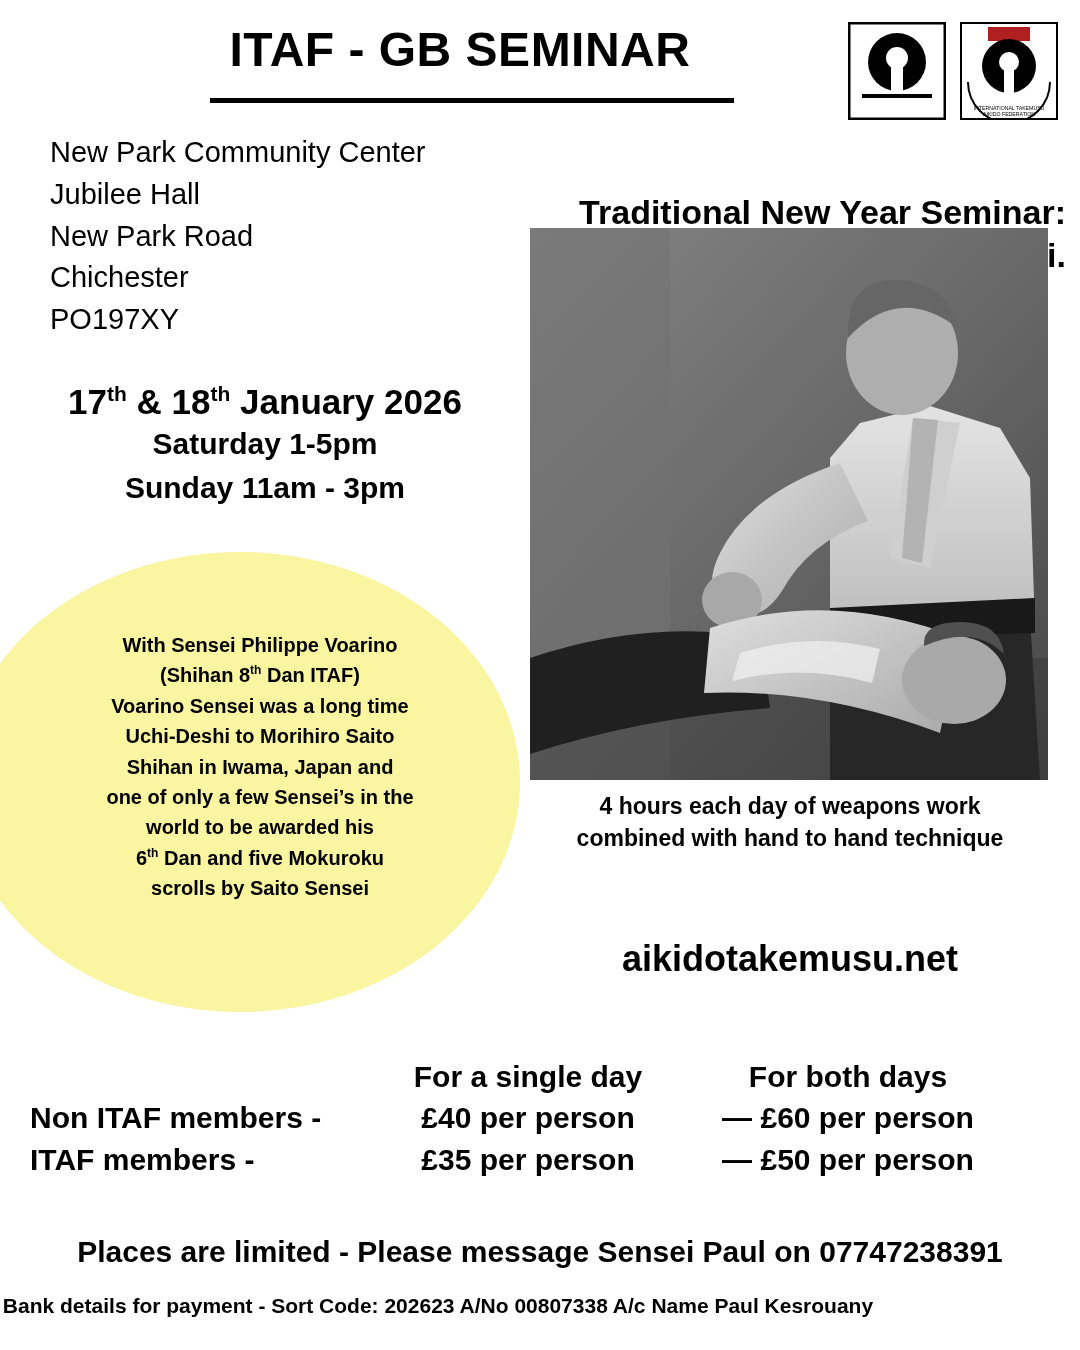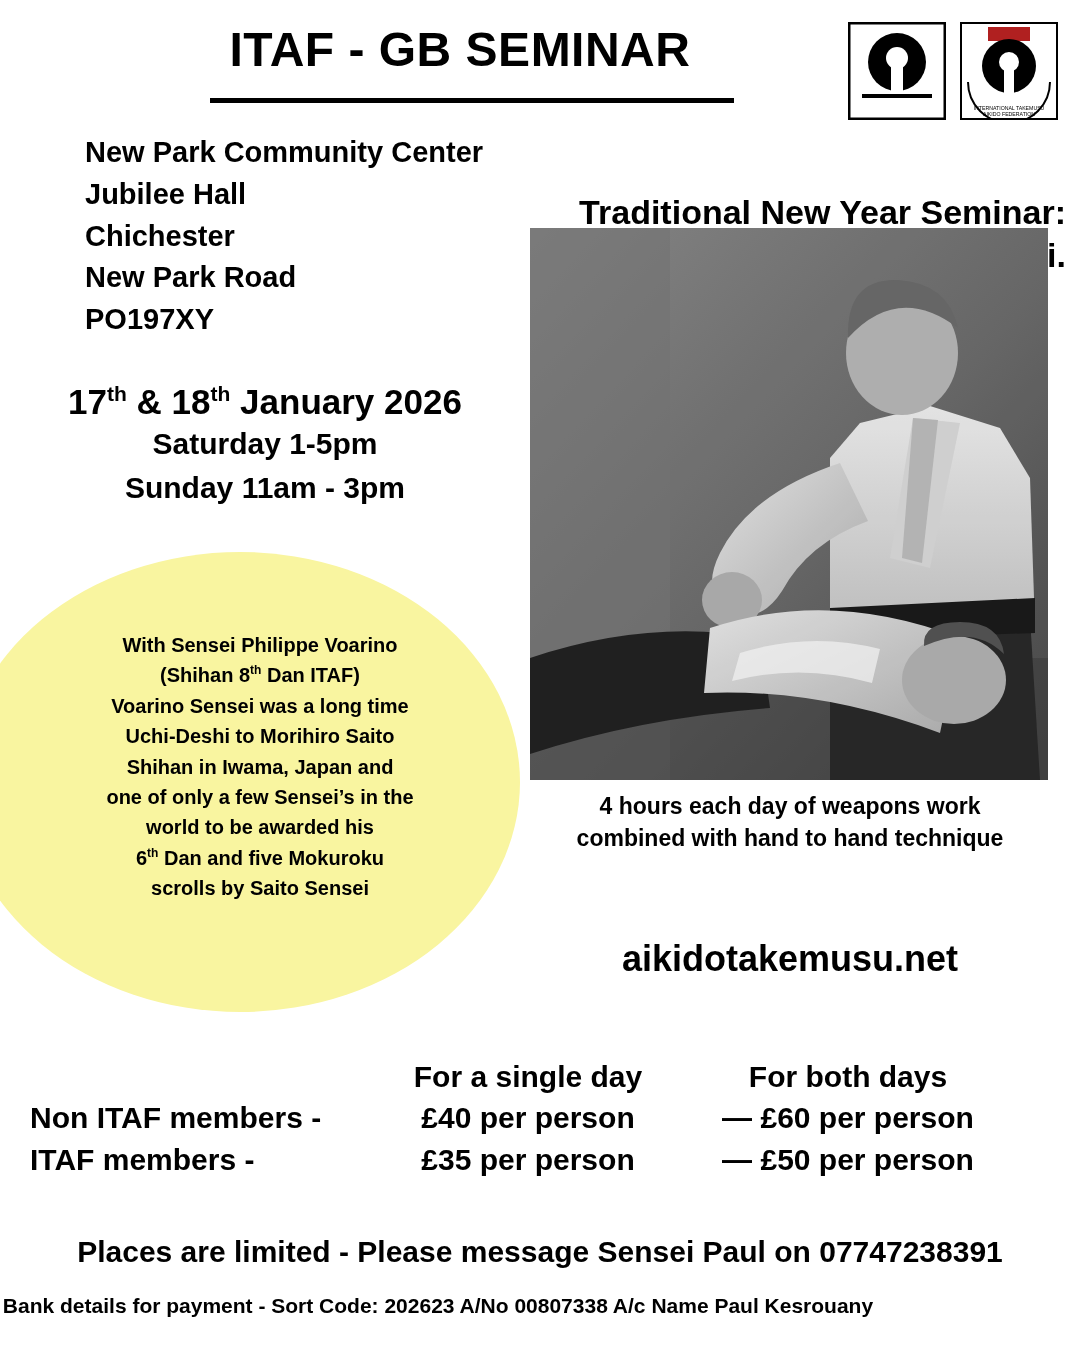--- a/index.html
+++ b/index.html
@@ -55,23 +55,22 @@
     height: 98px;
     position: relative;
   }
 
   
   .address {
     position: absolute;
     top: 132px;
     left: 50px;
     font-size: 29px;
-    font-weight: bold;
+    font-weight: normal;
     line-height: 1.44;
-    margin-left: 35px;
   }
 
   
   .dates {
     position: absolute;
     top: 382px;
     left: 30px;
     width: 470px;
     text-align: center;
   }
@@ -225,22 +224,22 @@
         <path d="M8,60 A41,41 0 0 0 90,60" fill="none" stroke="#000" stroke-width="2"></path>
         <text x="49" y="88" font-size="5.2" text-anchor="middle" font-family="Liberation Sans, sans-serif" fill="#000">INTERNATIONAL TAKEMUSU</text>
         <text x="49" y="94" font-size="5.2" text-anchor="middle" font-family="Liberation Sans, sans-serif" fill="#000">AIKIDO FEDERATION</text>
       </svg>
     </div>
   </div>
 
   <div class="address">
     <div>New Park Community Center</div>
     <div>Jubilee Hall</div>
+    <div>New Park Road</div>
     <div>Chichester</div>
-    <div>New Park Road</div>
     <div>PO197XY</div>
   </div>
 
   <div class="dates">
     <div class="date-main">
       <span>17</span><sup>th</sup>
       <span>&amp;</span>
       <span>18</span><sup>th</sup>
       <span>January 2026</span>
     </div>

